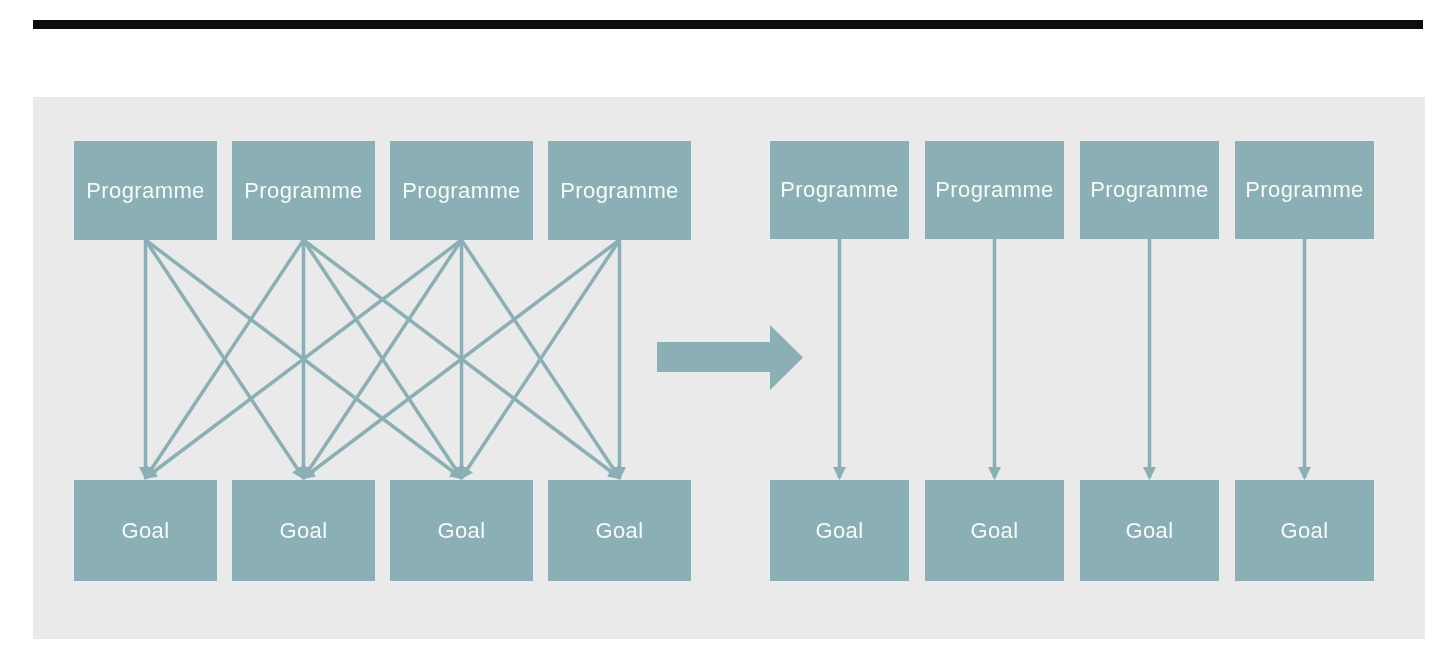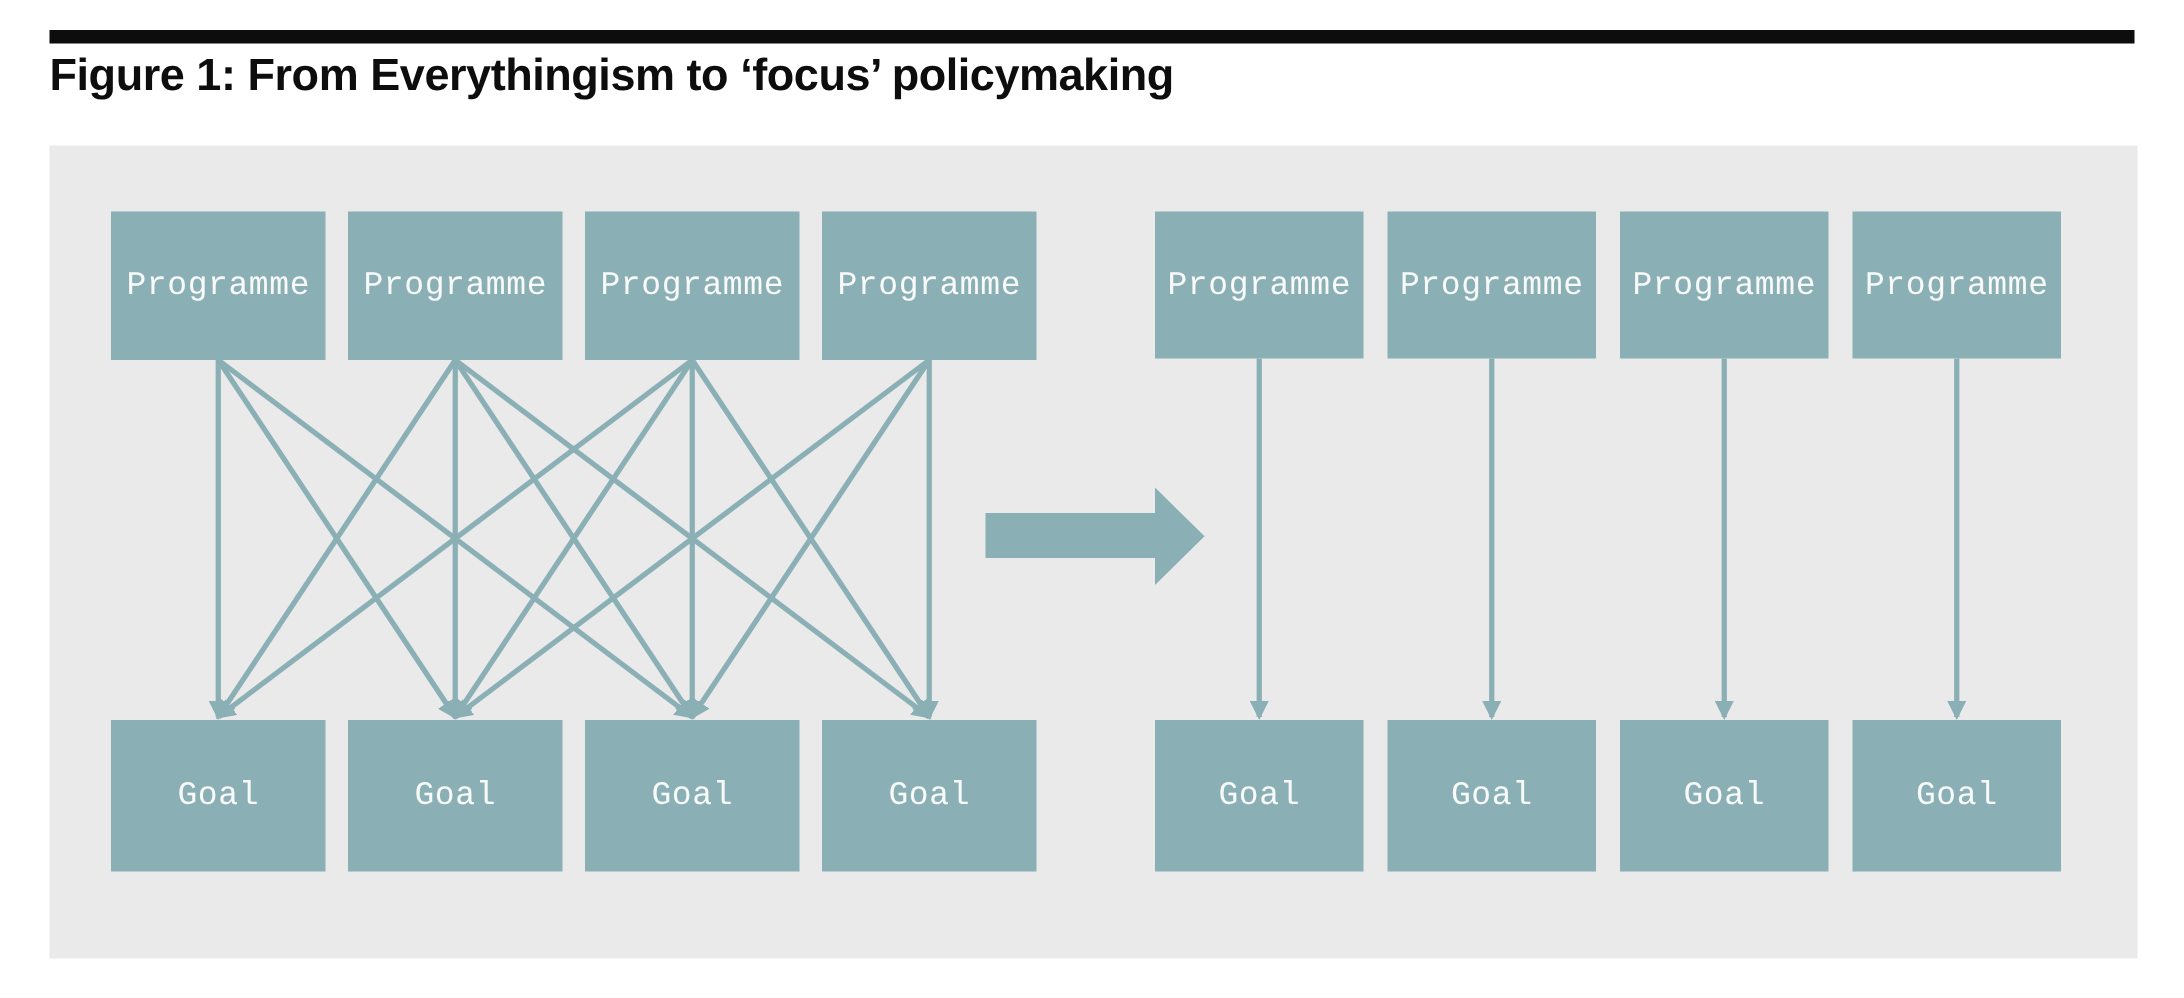--- a/index.html
+++ b/index.html
@@ -10,40 +10,39 @@
   }
   *{margin:0;padding:0;box-sizing:border-box;}
   html,body{width:1456px;height:665px;background:#ffffff;overflow:hidden;
     font-family:"Liberation Sans", sans-serif;}
   .page{position:relative;width:1456px;height:665px;background:#ffffff;}
 
   .title-rule{position:absolute;left:33px;top:20px;width:1390px;height:9px;background:var(--rule);}
   .figure-title{position:absolute;left:33px;top:34px;width:1390px;
     font-size:30px;font-weight:bold;color:#0d0d0d;letter-spacing:-0.3px;}
 
-  .panel{position:absolute;left:33px;top:97px;width:1392px;height:542px;background:var(--panel-bg);font-family:Liberation Mono, monospace;}
+  .panel{position:absolute;left:33px;top:97px;width:1392px;height:542px;background:var(--panel-bg);}
   .panel svg{position:absolute;left:0;top:0;width:1392px;height:542px;}
 
   .box{position:absolute;display:flex;align-items:center;justify-content:center;
     background:var(--accent);color:var(--box-text);font-size:22px;font-weight:400;
     letter-spacing:0.4px;text-align:center;}
   .prog-l{top:44px;width:143px;height:99px;}
   .goal-l{top:383px;width:143px;height:101px;}
   .prog-r{top:44px;width:139px;height:98px;}
   .goal-r{top:383px;width:139px;height:101px;}
 
   .conn{stroke:var(--accent);stroke-width:3.5;}
 </style>
 </head>
 <body>
 
 <div class="page">
 
   <div class="title-rule"></div>
-  <h1 class="figure-title">Figure 1: From Everythingism to ‘focus’ policymaking</h1>
 
   <div class="panel">
 
     <svg viewBox="0 0 1392 542" xmlns="http://www.w3.org/2000/svg">
       <defs>
         <marker id="ah" viewBox="0 0 13 13" refX="11" refY="6.5" markerWidth="13" markerHeight="13" orient="auto" markerUnits="userSpaceOnUse">
           <path d="M0,0 L13,6.5 L0,13 Z" fill="#8AAFB5"></path>
         </marker>
       </defs>
       <path d="M624,245 H737 V228 L770,260.5 L737,293 V275 H624 Z" fill="#8AAFB5"></path>

